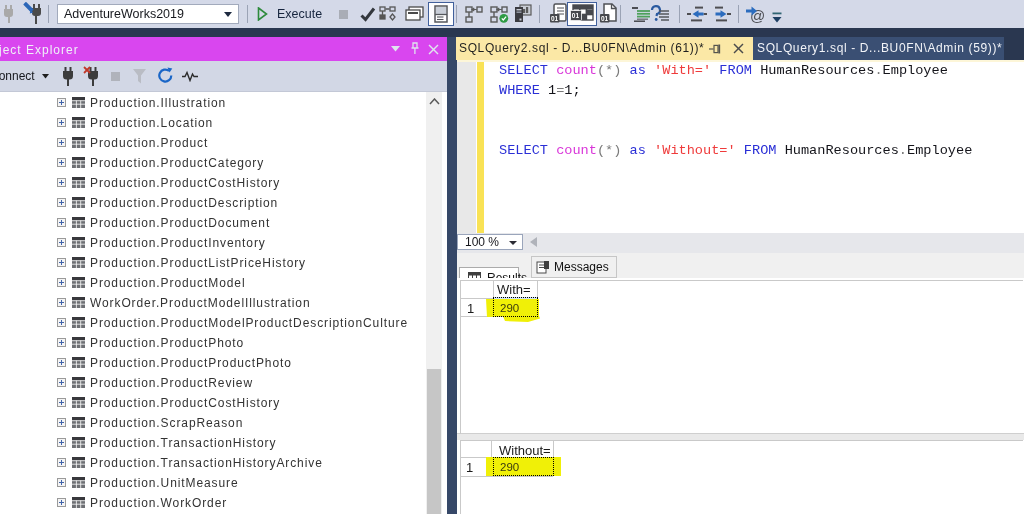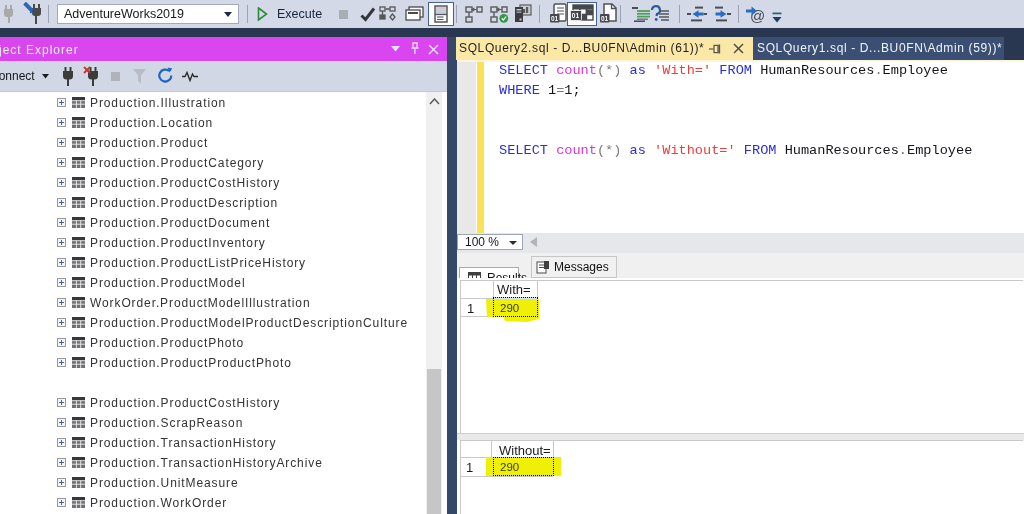--- a/index.html
+++ b/index.html
@@ -490,20 +490,34 @@
         <rect x="0" y="0" width="13" height="11" fill="#6e7074"></rect>
         <rect x="0" y="0" width="13" height="3.5" fill="#38383c"></rect>
         <g stroke="#fff" stroke-width="0.8">
           <line x1="4.4" y1="3.5" x2="4.4" y2="11"></line>
           <line x1="8.7" y1="3.5" x2="8.7" y2="11"></line>
           <line x1="0" y1="3.7" x2="13" y2="3.7"></line>
           <line x1="0" y1="7.2" x2="13" y2="7.2"></line>
         </g>
       </svg>
       <span class="lbl">Production.ProductProductPhoto</span>
+    </div>
+  <div class="trow" style="top:281px">
+      <span class="plus"></span>
+      <svg class="ticon" viewBox="0 0 13 11">
+        <rect x="0" y="0" width="13" height="11" fill="#6e7074"></rect>
+        <rect x="0" y="0" width="13" height="3.5" fill="#38383c"></rect>
+        <g stroke="#fff" stroke-width="0.8">
+          <line x1="4.4" y1="3.5" x2="4.4" y2="11"></line>
+          <line x1="8.7" y1="3.5" x2="8.7" y2="11"></line>
+          <line x1="0" y1="3.7" x2="13" y2="3.7"></line>
+          <line x1="0" y1="7.2" x2="13" y2="7.2"></line>
+        </g>
+      </svg>
+      <span class="lbl">Production.ProductReview</span>
     </div>
   <div class="trow" style="top:301px">
       <span class="plus"></span>
       <svg class="ticon" viewBox="0 0 13 11">
         <rect x="0" y="0" width="13" height="11" fill="#6e7074"></rect>
         <rect x="0" y="0" width="13" height="3.5" fill="#38383c"></rect>
         <g stroke="#fff" stroke-width="0.8">
           <line x1="4.4" y1="3.5" x2="4.4" y2="11"></line>
           <line x1="8.7" y1="3.5" x2="8.7" y2="11"></line>
           <line x1="0" y1="3.7" x2="13" y2="3.7"></line>

